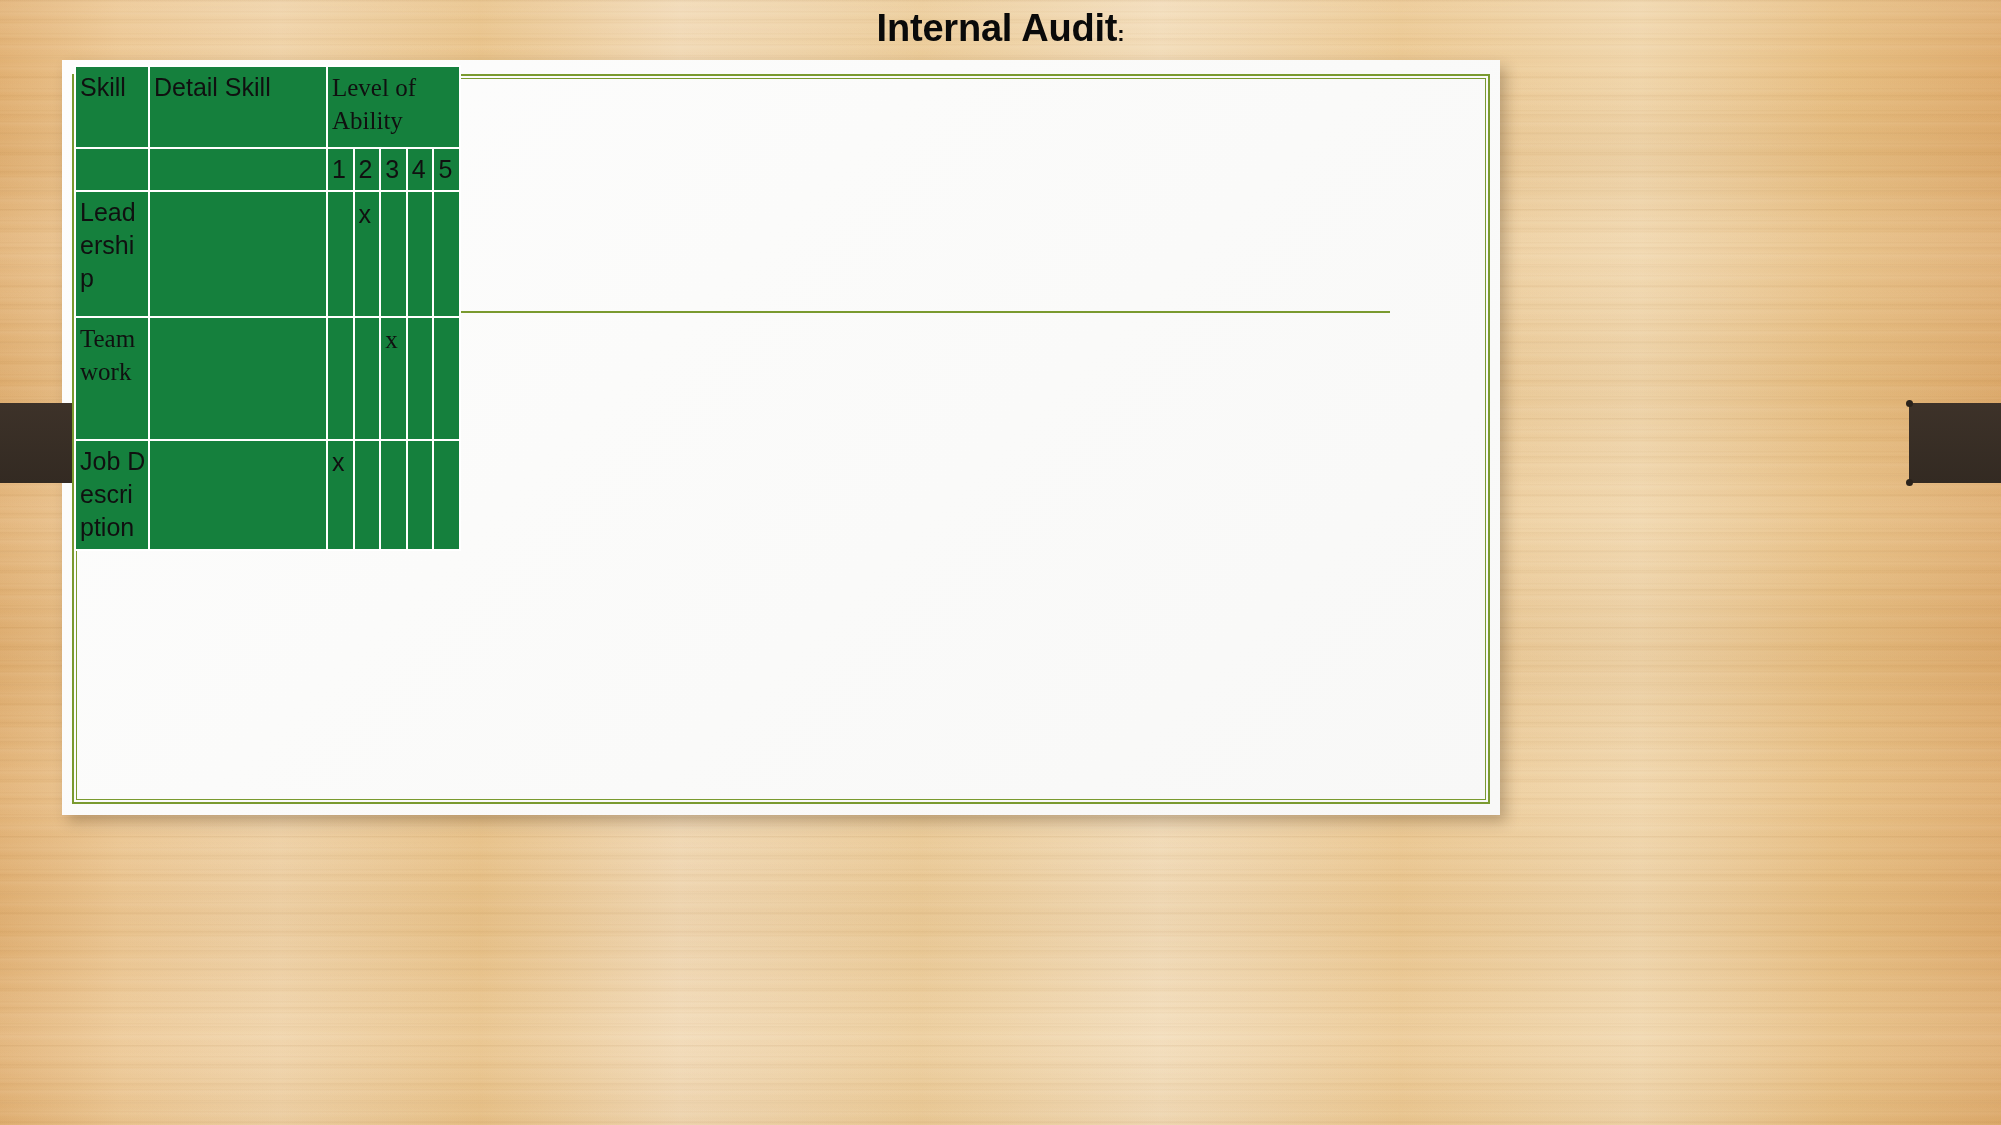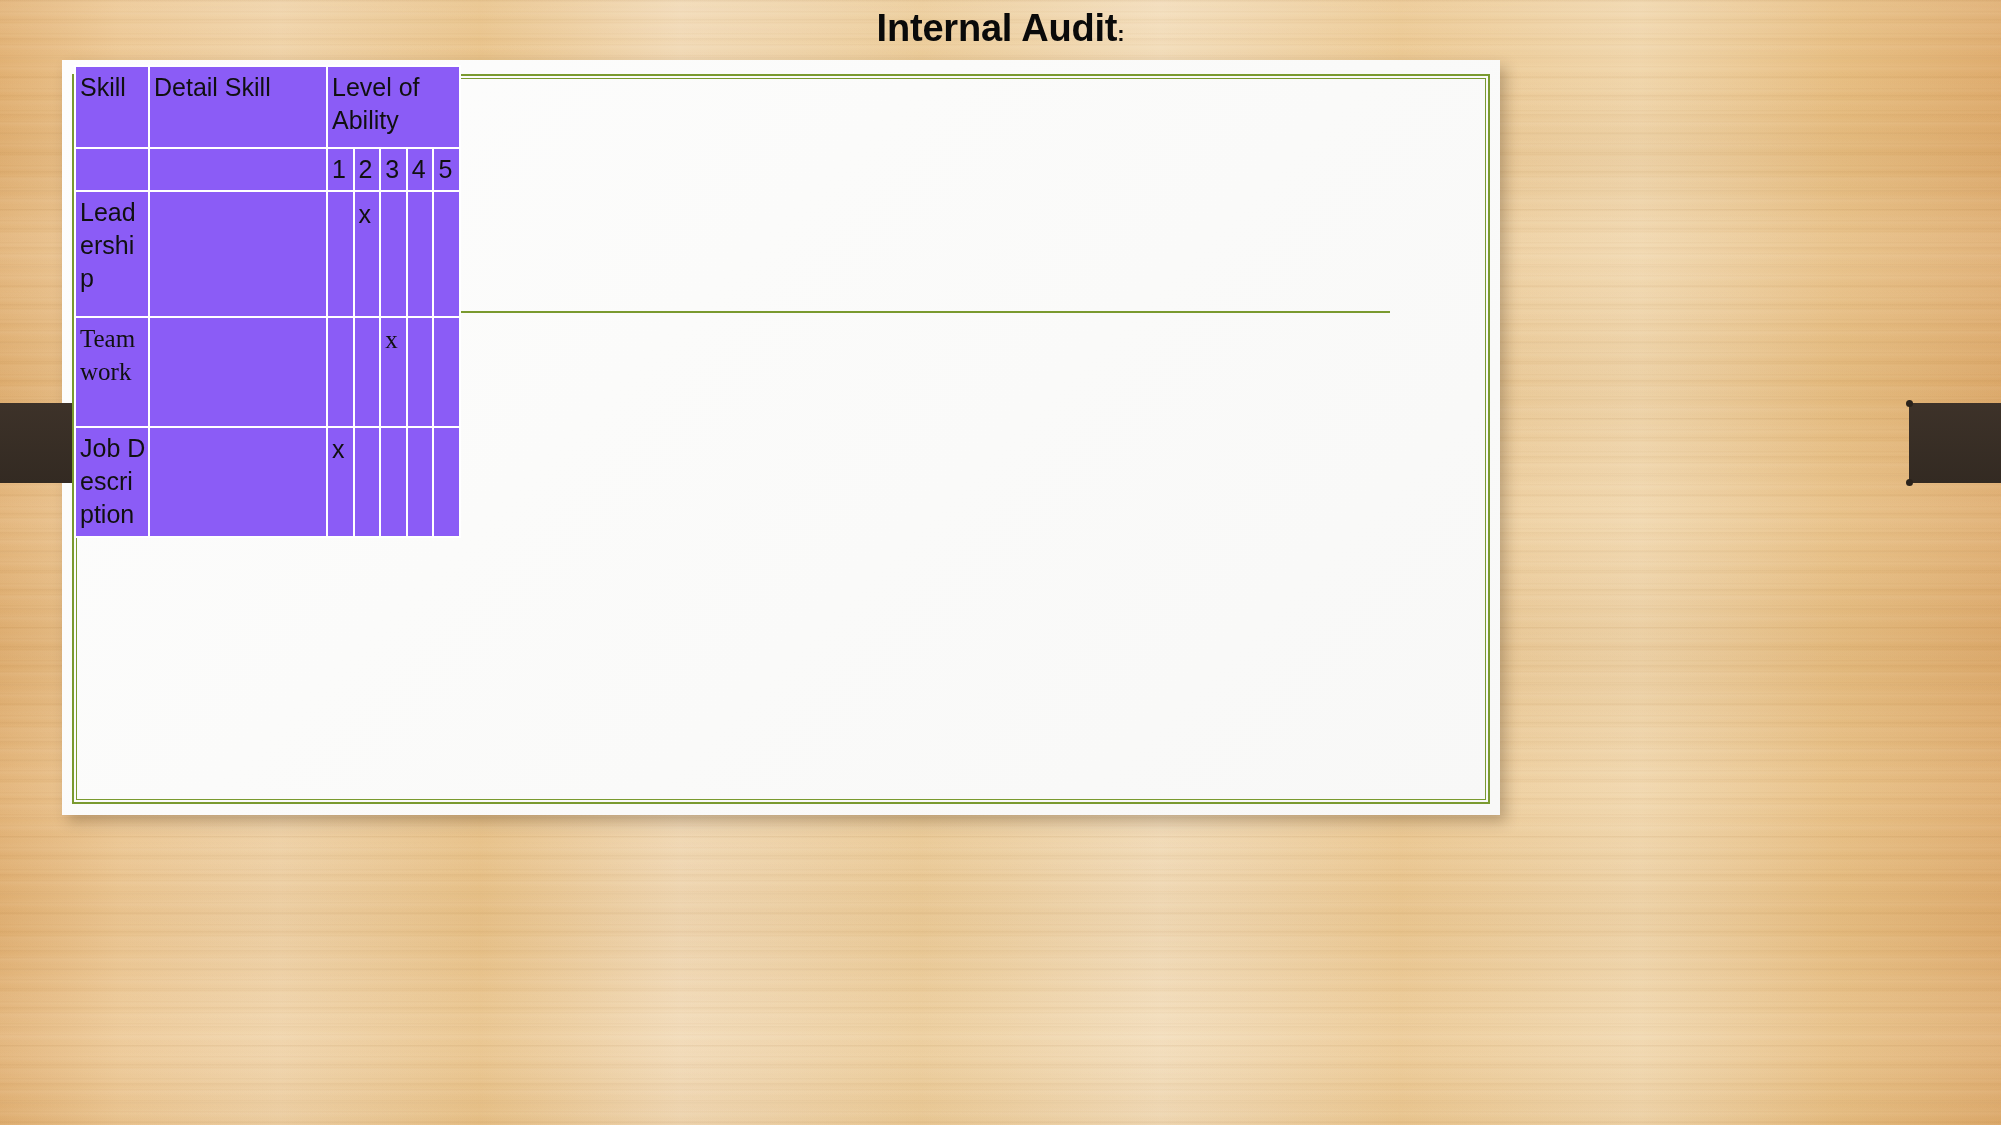--- a/index.html
+++ b/index.html
@@ -74,49 +74,50 @@
     background:linear-gradient(180deg,#3d3229 0%,#332a22 100%);}
   .tab-knob{position:absolute;width:7px;height:7px;border-radius:50%;
     background:#2a221b;}
 
   
   #skills-table{
     position:absolute;left:74px;top:65px;border-collapse:collapse;
     table-layout:fixed;
   }
   #skills-table td,#skills-table th{
-    background:#8b5cf6;
+    background:#15803d;
     border:2px solid #ffffff;
     vertical-align:top;
     text-align:left;
     font-weight:normal;
     color:#101010;
     font-size:25px;
     line-height:33px;
     padding:4px 2px 4px 4px;
   }
   .col-skill{width:74px;}
   .col-detail{width:178px;}
   .col-lv{width:25px;}
   .hdr-skill{height:72px;}
   .hdr-level{
     width:125px;
     text-align:justify;
     text-align-last:justify;
     padding-right:6px;
+    font-family:Liberation Serif, serif;
   }
   .numrow td{text-align:center;padding:2px 0;height:32px;line-height:30px;}
   .mark{text-align:center;padding-top:60px;font-size:24px;}
   .mark-hi{padding-top:20px;}
   .rowlabel{word-break:break-all;hyphens:none;}
   .serif-row td,.serif-row th{font-family:"Liberation Serif",serif;}
   .r-comm{height:182px;}
   .r-lead{height:126px;}
   .r-prob{height:182px;}
-  .r-team{height:110px;margin-top:48px;}
+  .r-team{height:123px;margin-top:48px;}
   .r-job{height:110px;}
 </style>
 </head>
 <body>
 
 <div class="grain"></div>
 <div class="grain2"></div>
 
 <div id="title"><span>Internal Audit</span><span class="colon">:</span></div>
 

